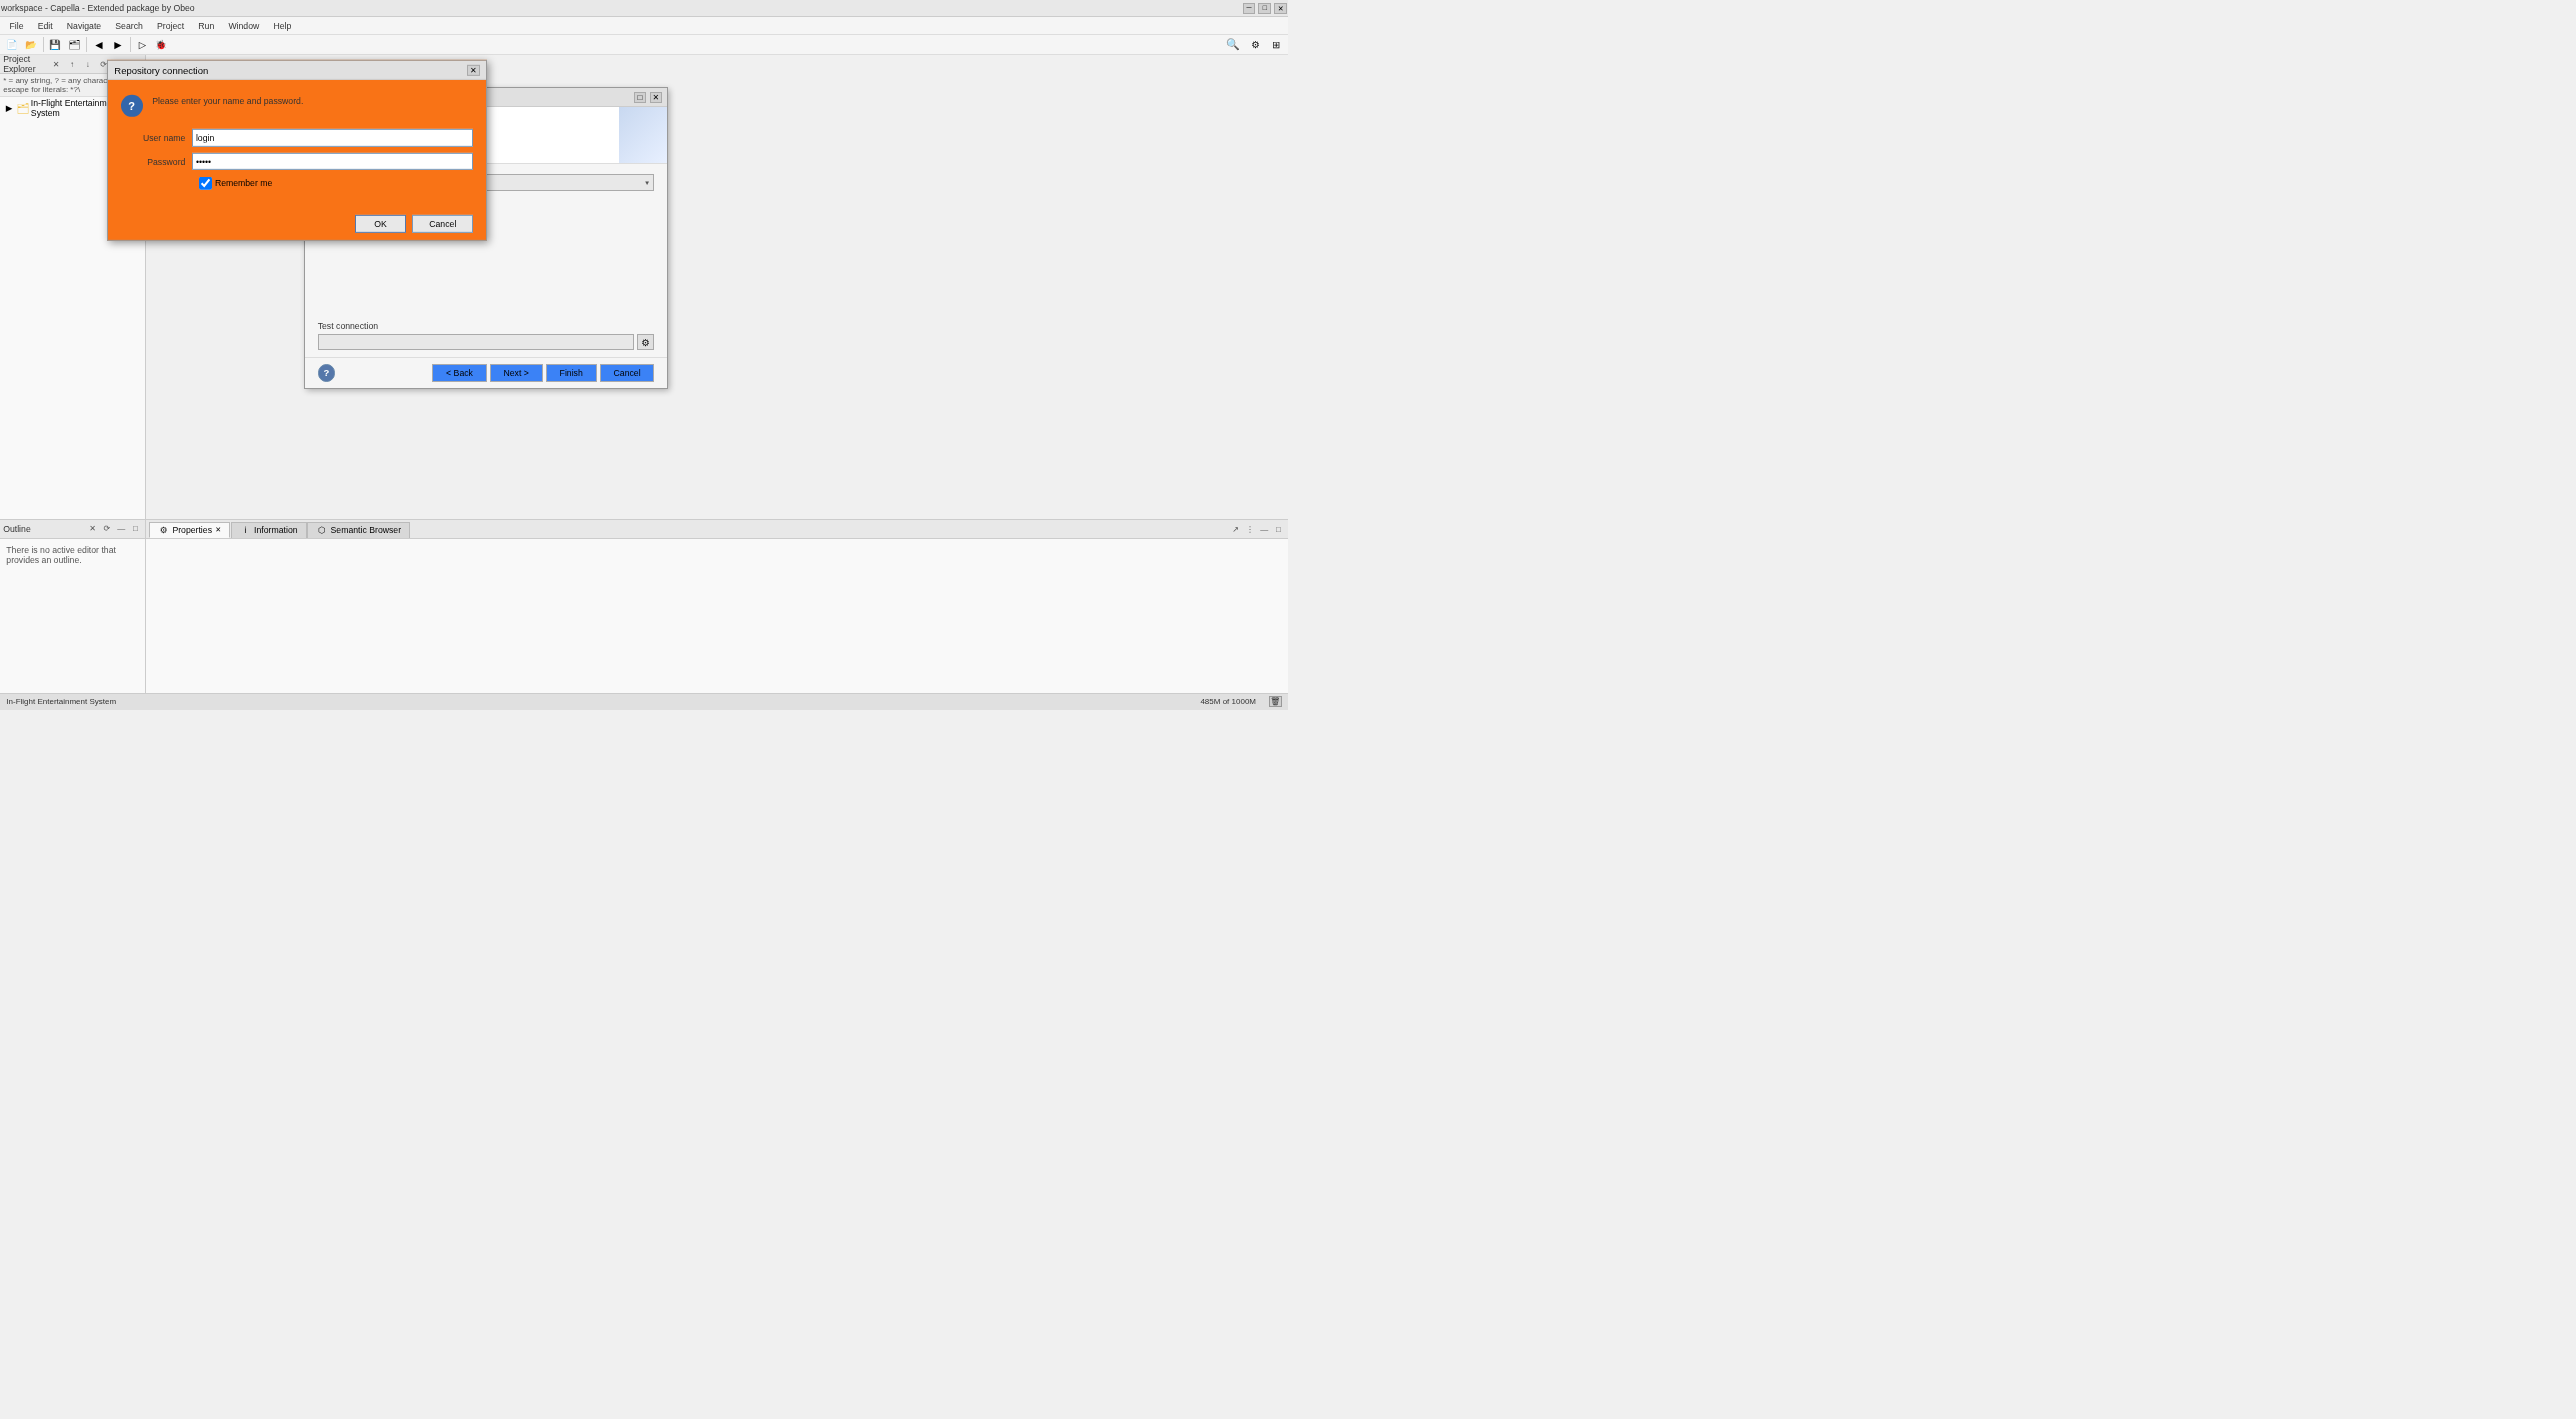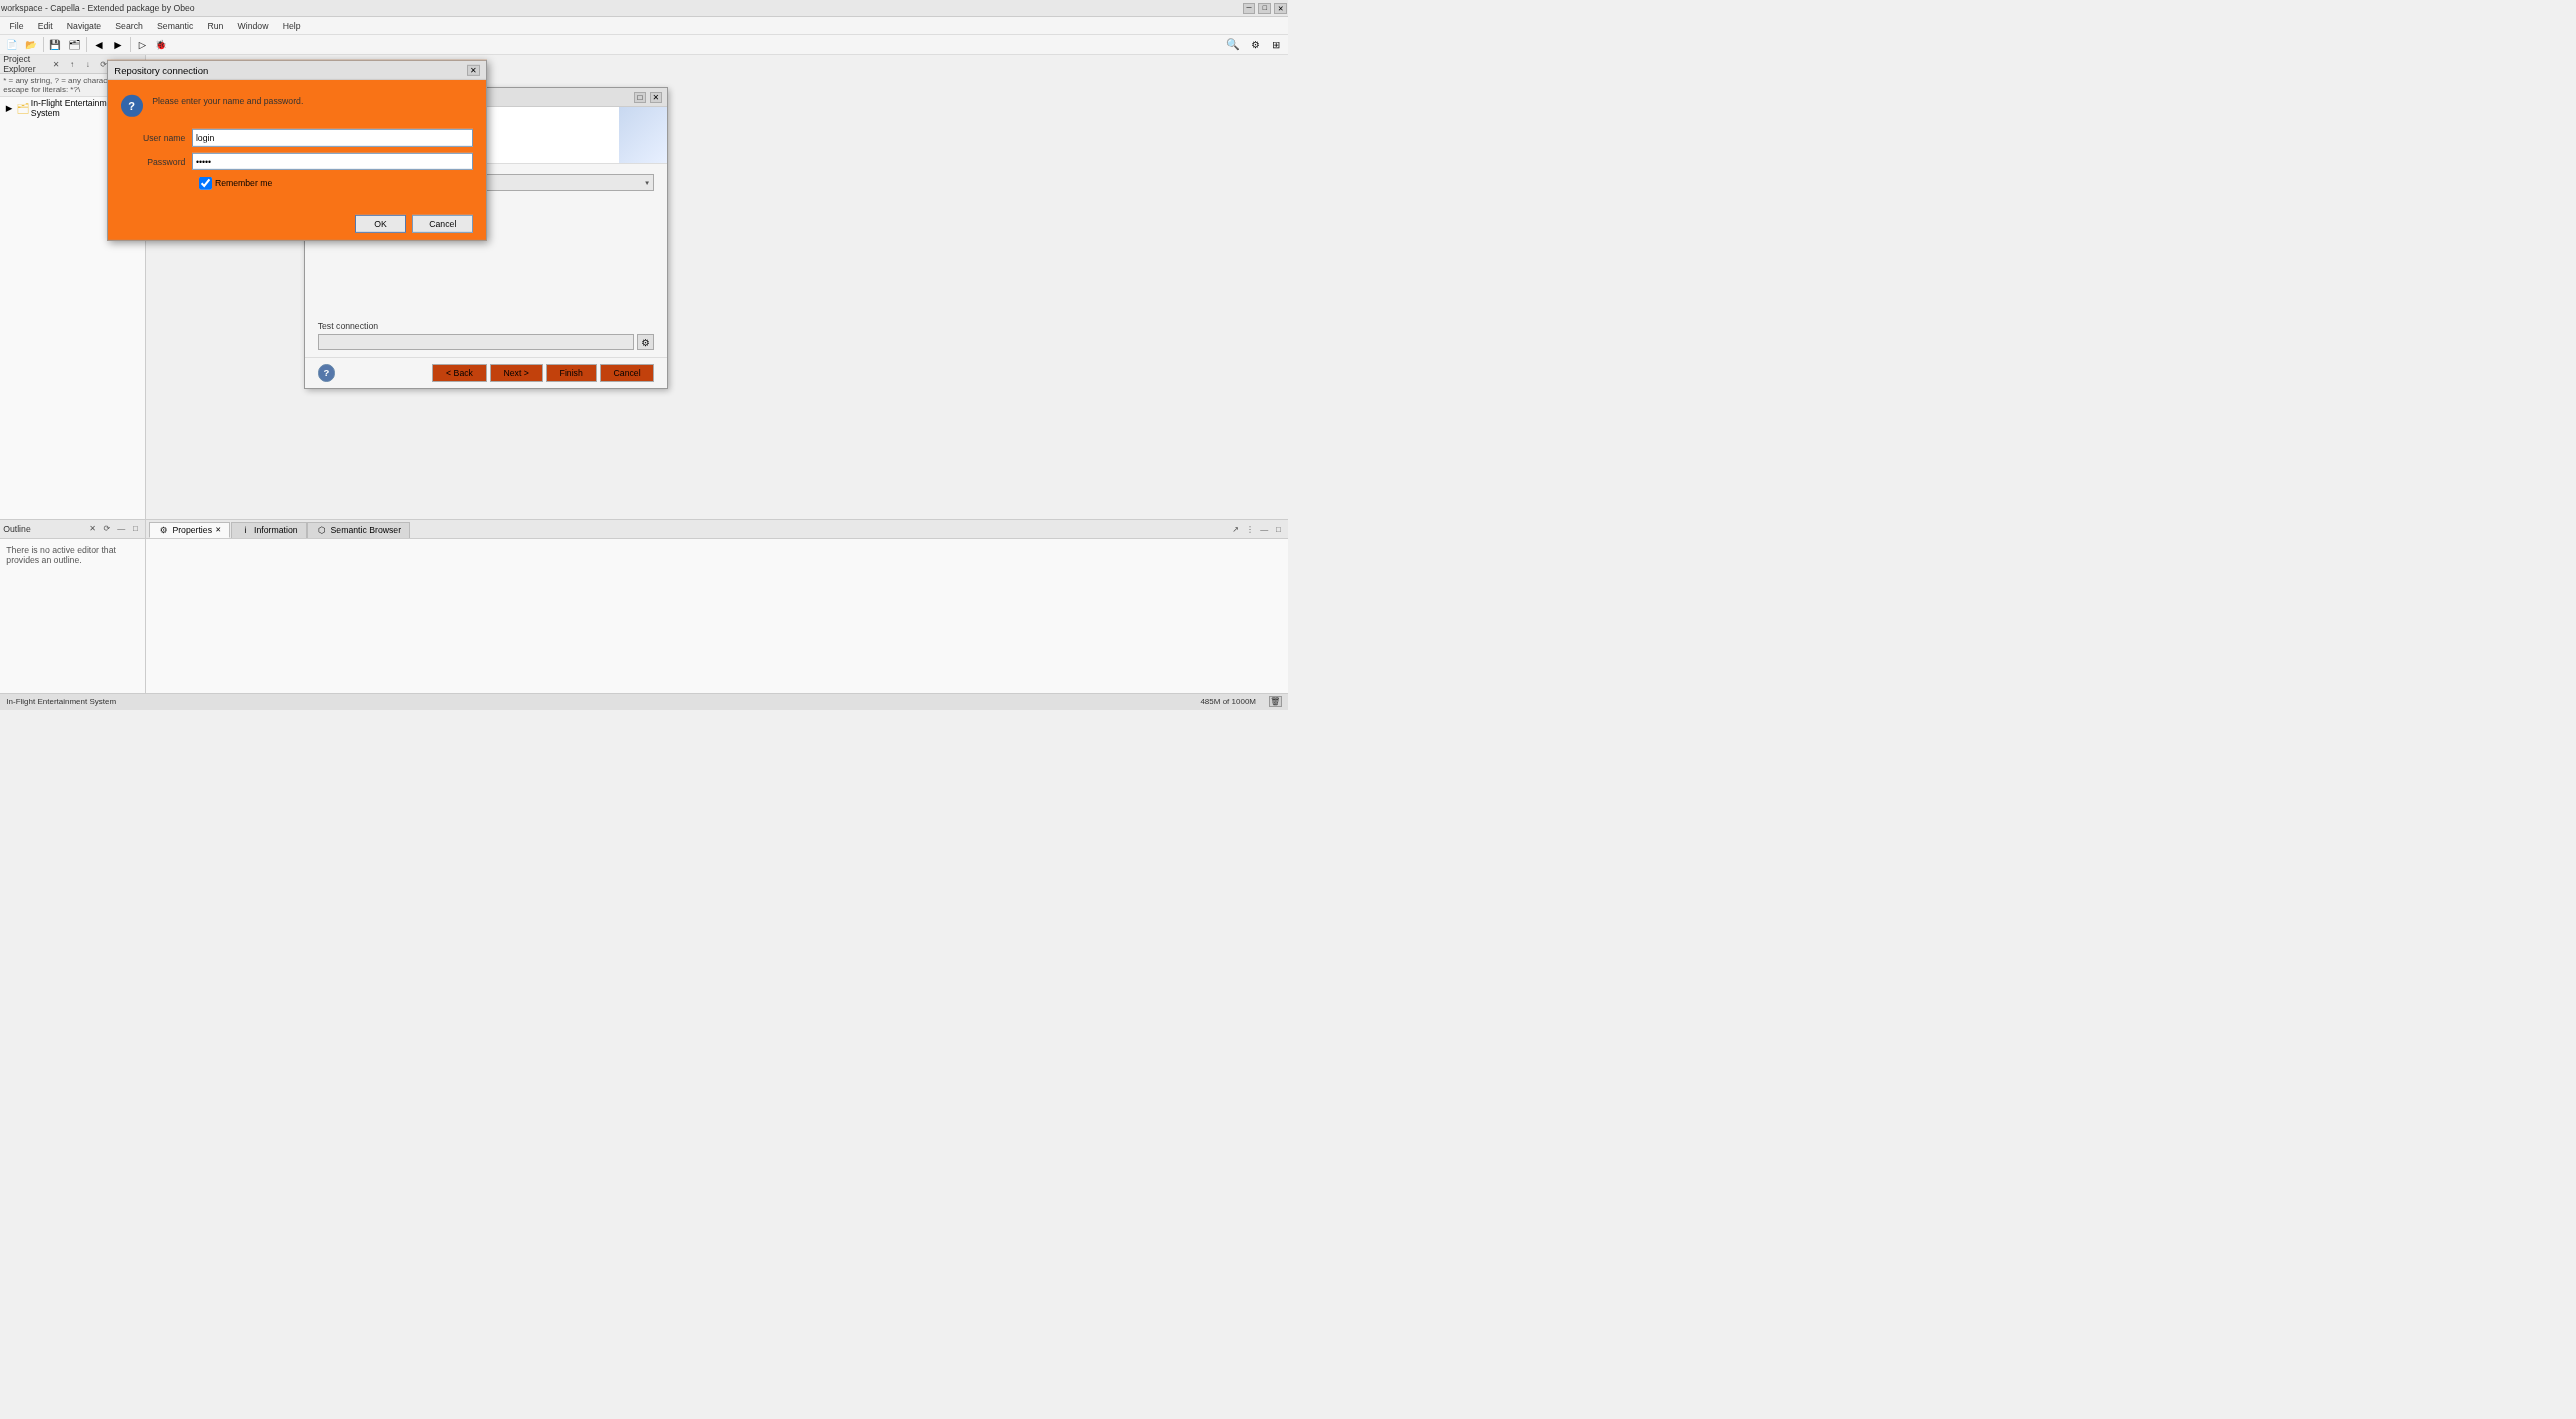--- a/index.html
+++ b/index.html
@@ -349,21 +349,21 @@
     .dialog-footer {
       display: flex;
       align-items: center;
       padding: 6.3px 12.7px;
       border-top: 0.8px solid #ddd;
       gap: 3.2px;
     }
     .dialog-footer-btn {
       padding: 3.2px 12.7px;
       border: 0.8px solid #aaa;
-      background: #c2410c;
+      background: #3b82f6;
       font-size: 8.7px;
       cursor: pointer;
       min-width: 51px;
       text-align: center;
     }
     .help-btn {
       width: 17.4px;
       height: 17.4px;
       border-radius: 50%;
       border: 0.8px solid #6688aa;
@@ -500,21 +500,21 @@
     <div class="title-bar-btn">□</div>
     <div class="title-bar-btn">✕</div>
   </div>
 </div>
 
 <div class="menu-bar">
   <span class="menu-item">File</span>
   <span class="menu-item">Edit</span>
   <span class="menu-item">Navigate</span>
   <span class="menu-item">Search</span>
-  <span class="menu-item">Semantic</span>
+  <span class="menu-item">Project</span>
   <span class="menu-item">Run</span>
   <span class="menu-item">Window</span>
   <span class="menu-item">Help</span>
 </div>
 
 <div class="toolbar">
   <div class="toolbar-btn">📄</div>
   <div class="toolbar-btn">📂</div>
   <div class="toolbar-sep"></div>
   <div class="toolbar-btn">💾</div>

